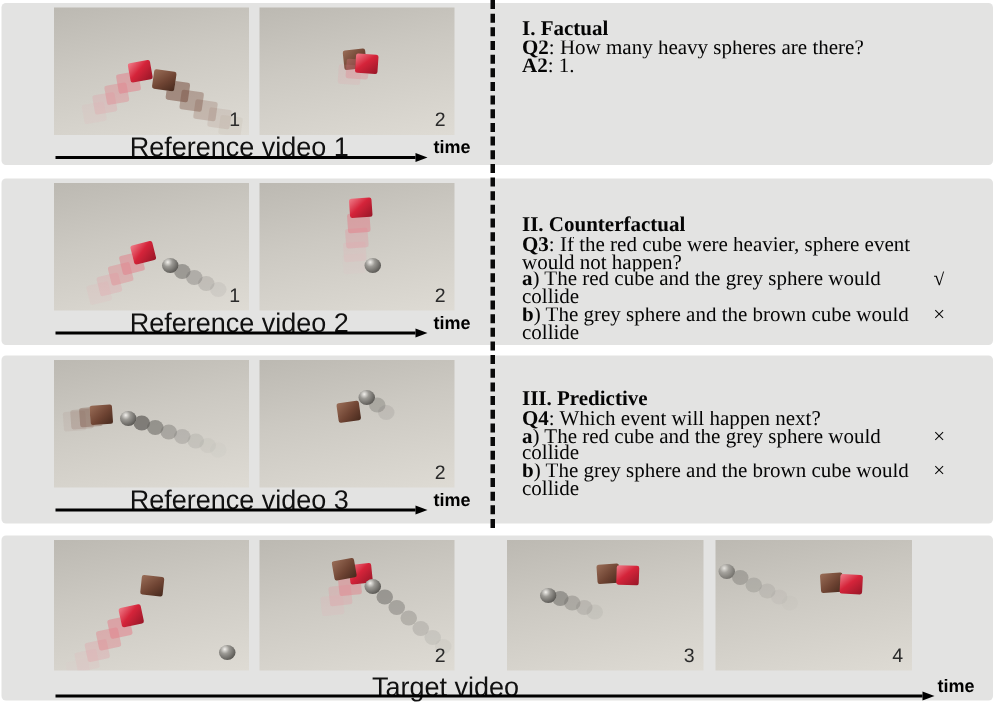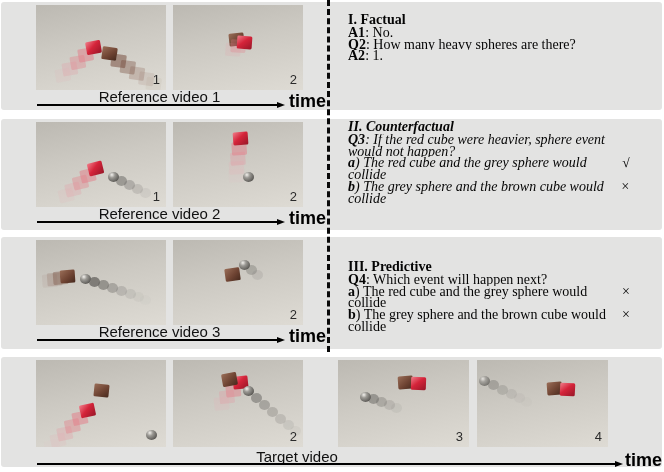--- a/index.html
+++ b/index.html
@@ -22,26 +22,26 @@
 
   
   .cube{position:absolute;width:15px;height:13px;border-radius:1.5px;}
   .cube.red{background:linear-gradient(140deg,#f0808c 0%,#d5243a 45%,#961627 100%);}
   .cube.brown{background:linear-gradient(140deg,#9a6e58 0%,#6f4433 55%,#46291d 100%);}
   .sphere{position:absolute;width:11px;height:10px;border-radius:50%;
           background:radial-gradient(circle at 35% 28%,#f2f0ec 0%,#9b9994 30%,#5b5955 75%,#403e3a 100%);}
 
   
   .strip-caption{position:absolute;left:35px;width:247px;top:86px;text-align:center;
-                 font-family:"Liberation Sans",sans-serif;font-size:15px;color:#111;}
+                 font-family:"Liberation Sans",sans-serif;font-size:18px;color:#111;}
   .strip-arrow{position:absolute;left:36px;top:102px;width:240px;height:0;border-top:2px solid #000;}
   .strip-arrow::after{content:"";position:absolute;right:-8px;top:-4px;width:0;height:0;
                       border-left:8px solid #000;border-top:3px solid transparent;border-bottom:3px solid transparent;}
   .time-label{position:absolute;left:288px;top:89px;font-family:"Liberation Sans",sans-serif;
-              font-weight:bold;font-size:18px;color:#000;}
+              font-weight:bold;font-size:12px;color:#000;}
   .row4 .strip-caption{left:0;width:592px;top:91px;}
   .row4 .strip-arrow{left:36px;top:106px;width:578px;}
   .row4 .time-label{left:624px;top:93px;}
 
   
   .qa{position:absolute;left:347px;width:282px;font-size:14px;line-height:11.8px;color:#050505;}
   .qa-h{font-weight:bold;margin-bottom:1px;}
   .qb{font-weight:bold;}
   .qa-line{overflow:hidden;}
   .mark{float:right;padding-left:4px;}
@@ -64,21 +64,20 @@
       <span class="cube red" style="left:64px;top:31px;transform:rotate(4deg);
                    box-shadow:-6px 4px 0 rgba(228,124,136,.3),-11px 8px 0 rgba(232,150,160,.15);"></span>
       <span class="fnum">2</span>
     </div>
     <div class="strip-caption">Reference video 1</div>
     <div class="strip-arrow"></div>
     <div class="time-label">time</div>
 
     <div class="qa" style="top:12px;">
       <div class="qa-h">I. Factual</div>
-      <div class="qa-line"><span class="mark"></span><span class="qb">A1</span><span>: No.</span></div>
       <div class="qa-line"><span class="mark"></span><span class="qb">Q2</span><span>: How many heavy spheres are there?</span></div>
       <div class="qa-line"><span class="mark"></span><span class="qb">A2</span><span>: 1.</span></div>
     </div>
   </div>
 
   <div class="band row2">
     <div class="frame fx1">
       <span class="cube red" style="left:52px;top:40px;transform:rotate(-14deg);
                    box-shadow:-9px 5px 0 rgba(228,124,136,.5),-18px 10px 0 rgba(228,124,136,.37),-27px 15px 0 rgba(230,148,158,.25),-35px 19px 0 rgba(234,170,178,.14);"></span>
       <span class="sphere" style="left:72px;top:50px;
@@ -88,21 +87,21 @@
     <div class="frame fx2">
       <span class="cube red" style="left:60px;top:10px;transform:rotate(-4deg);
                    box-shadow:-2px 10px 0 rgba(228,124,136,.5),-4px 20px 0 rgba(230,148,158,.34),-6px 29px 0 rgba(234,170,178,.2),-7px 37px 0 rgba(238,190,196,.1);"></span>
       <span class="sphere" style="left:70px;top:50px;"></span>
       <span class="fnum">2</span>
     </div>
     <div class="strip-caption">Reference video 2</div>
     <div class="strip-arrow"></div>
     <div class="time-label">time</div>
 
-    <div class="qa" style="top:2px;font-style:italic;">
+    <div class="qa" style="top:26px;">
       <div class="qa-h">II. Counterfactual</div>
       <div class="qa-line"><span class="mark"></span><span class="qb">Q3</span><span>: If the red cube were heavier, sphere event would not happen?</span></div>
       <div class="qa-line"><span class="mark">√</span><span class="qb">a</span><span>) The red cube and the grey sphere would collide</span></div>
       <div class="qa-line"><span class="mark">×</span><span class="qb">b</span><span>) The grey sphere and the brown cube would collide</span></div>
     </div>
   </div>
 
   <div class="band row3">
     <div class="frame fx1">
       <span class="cube brown" style="left:24px;top:30px;transform:rotate(-4deg);

